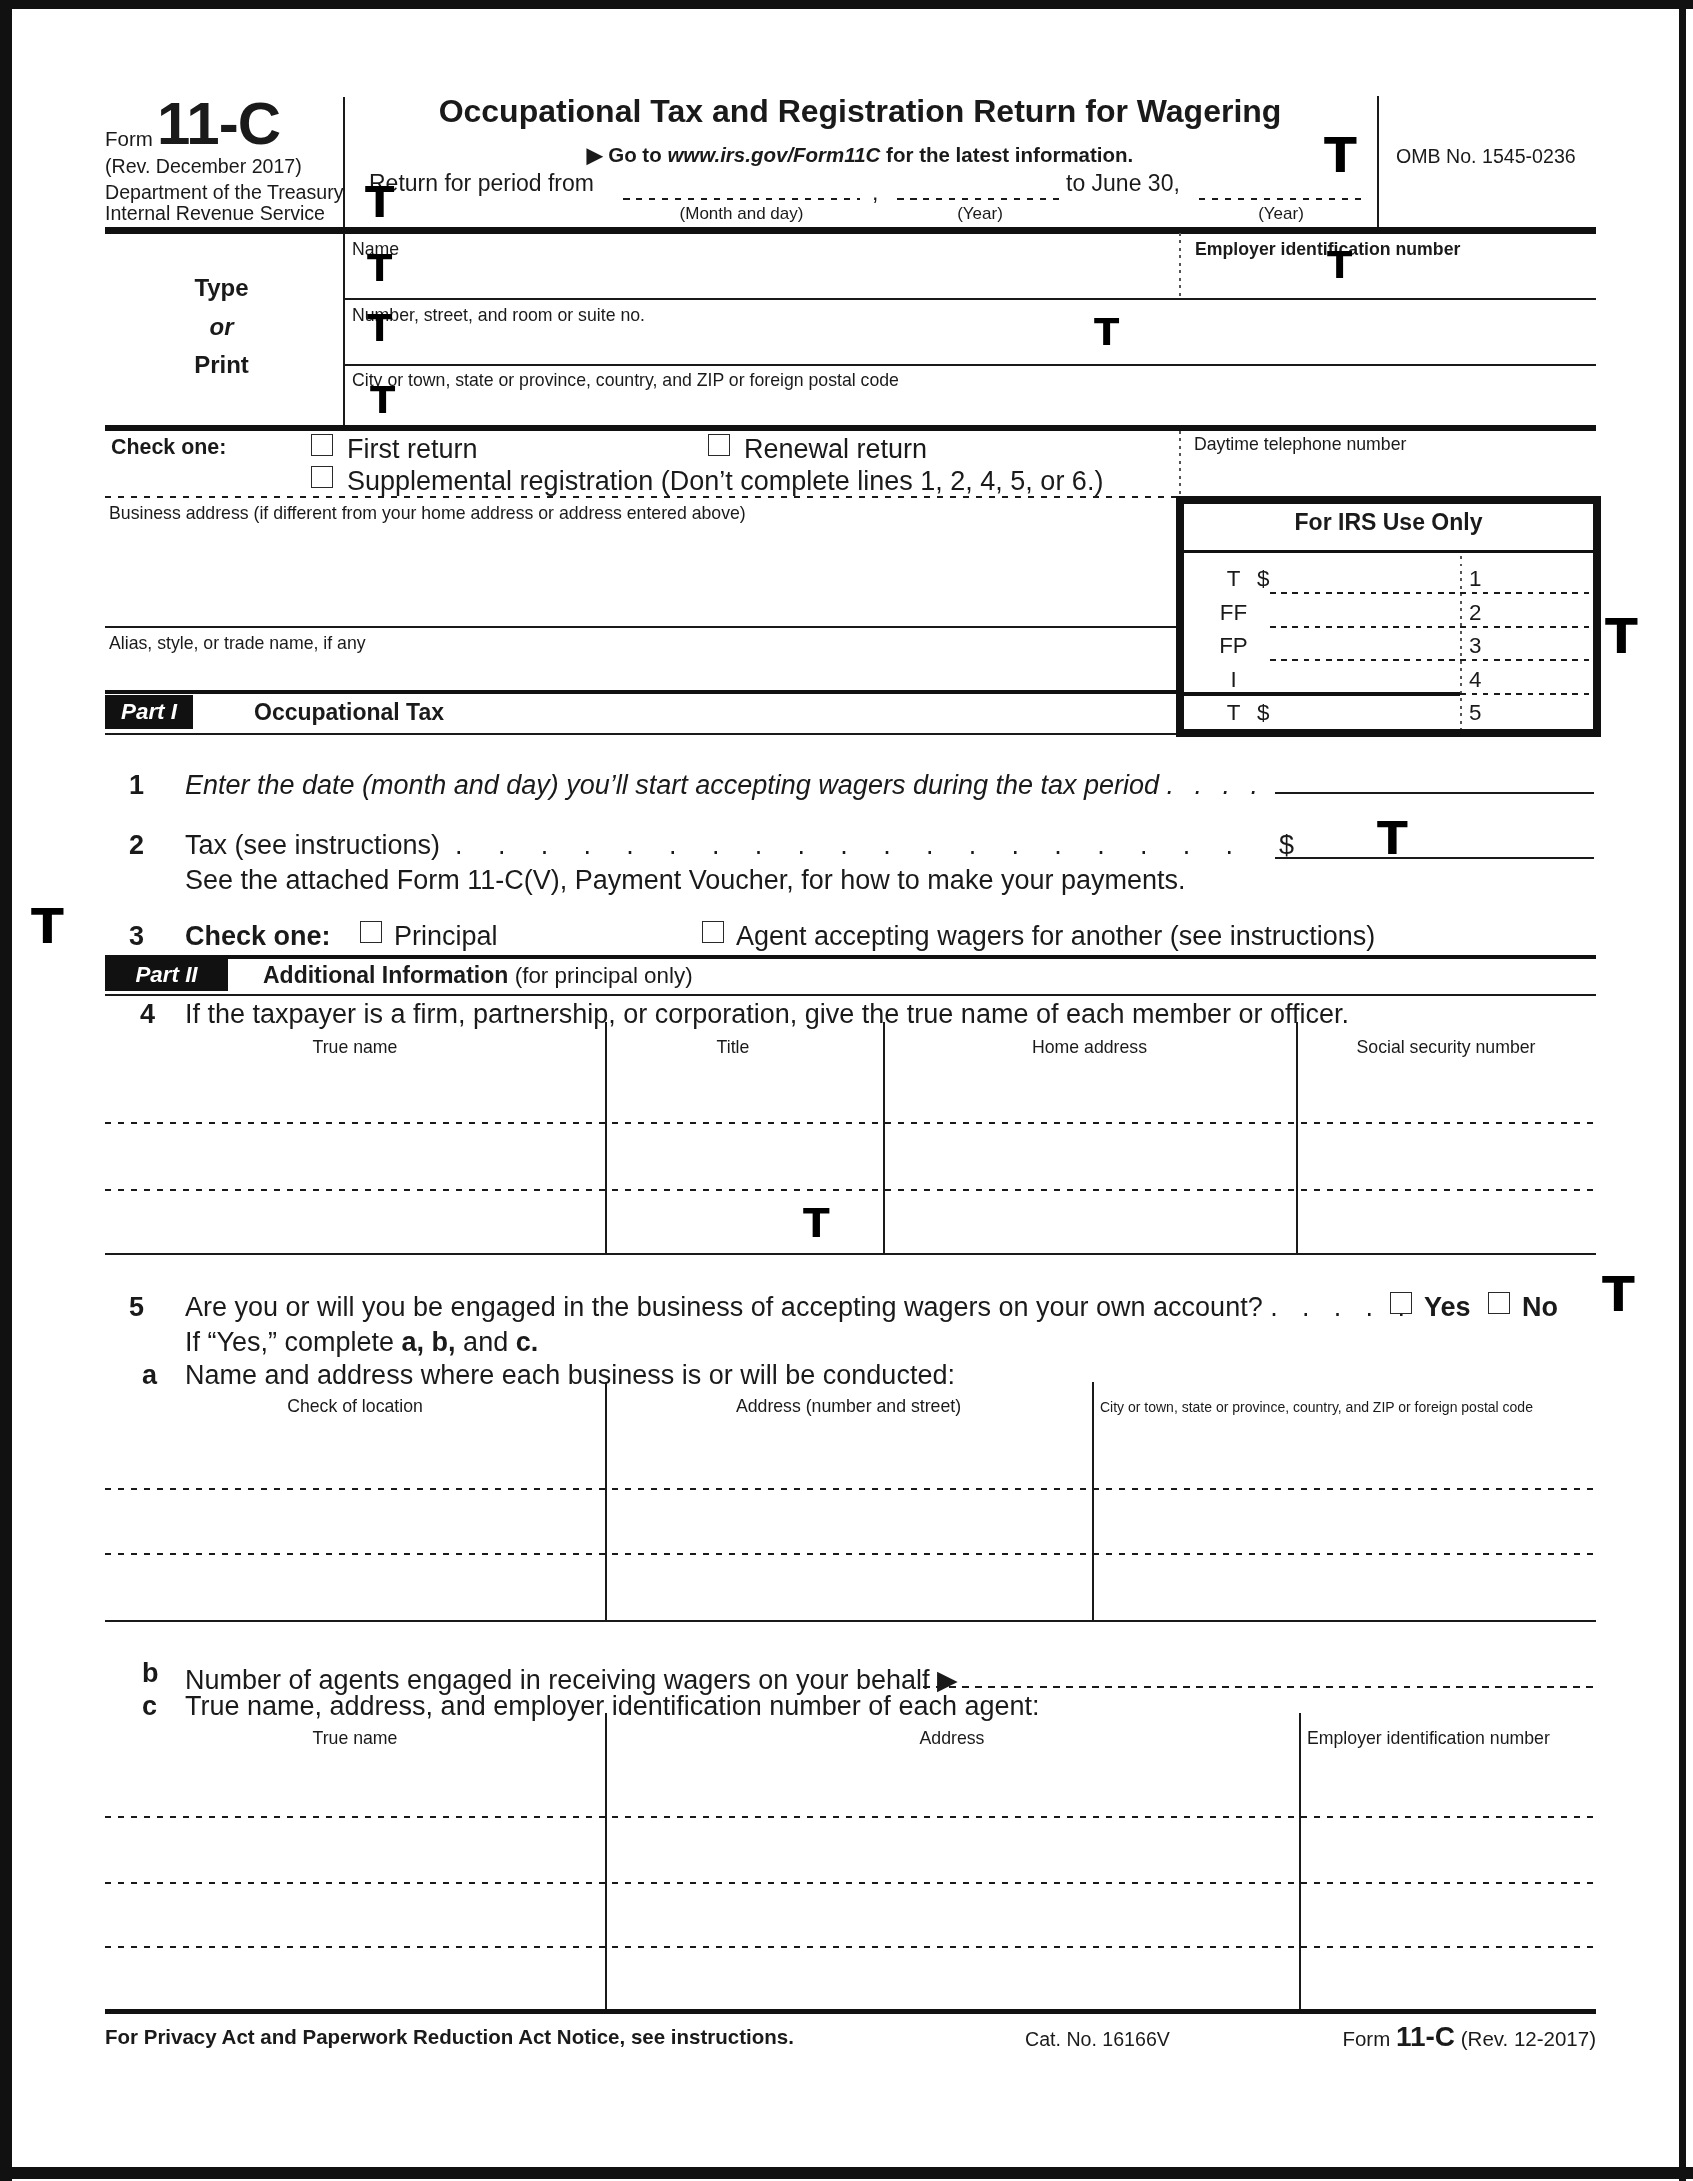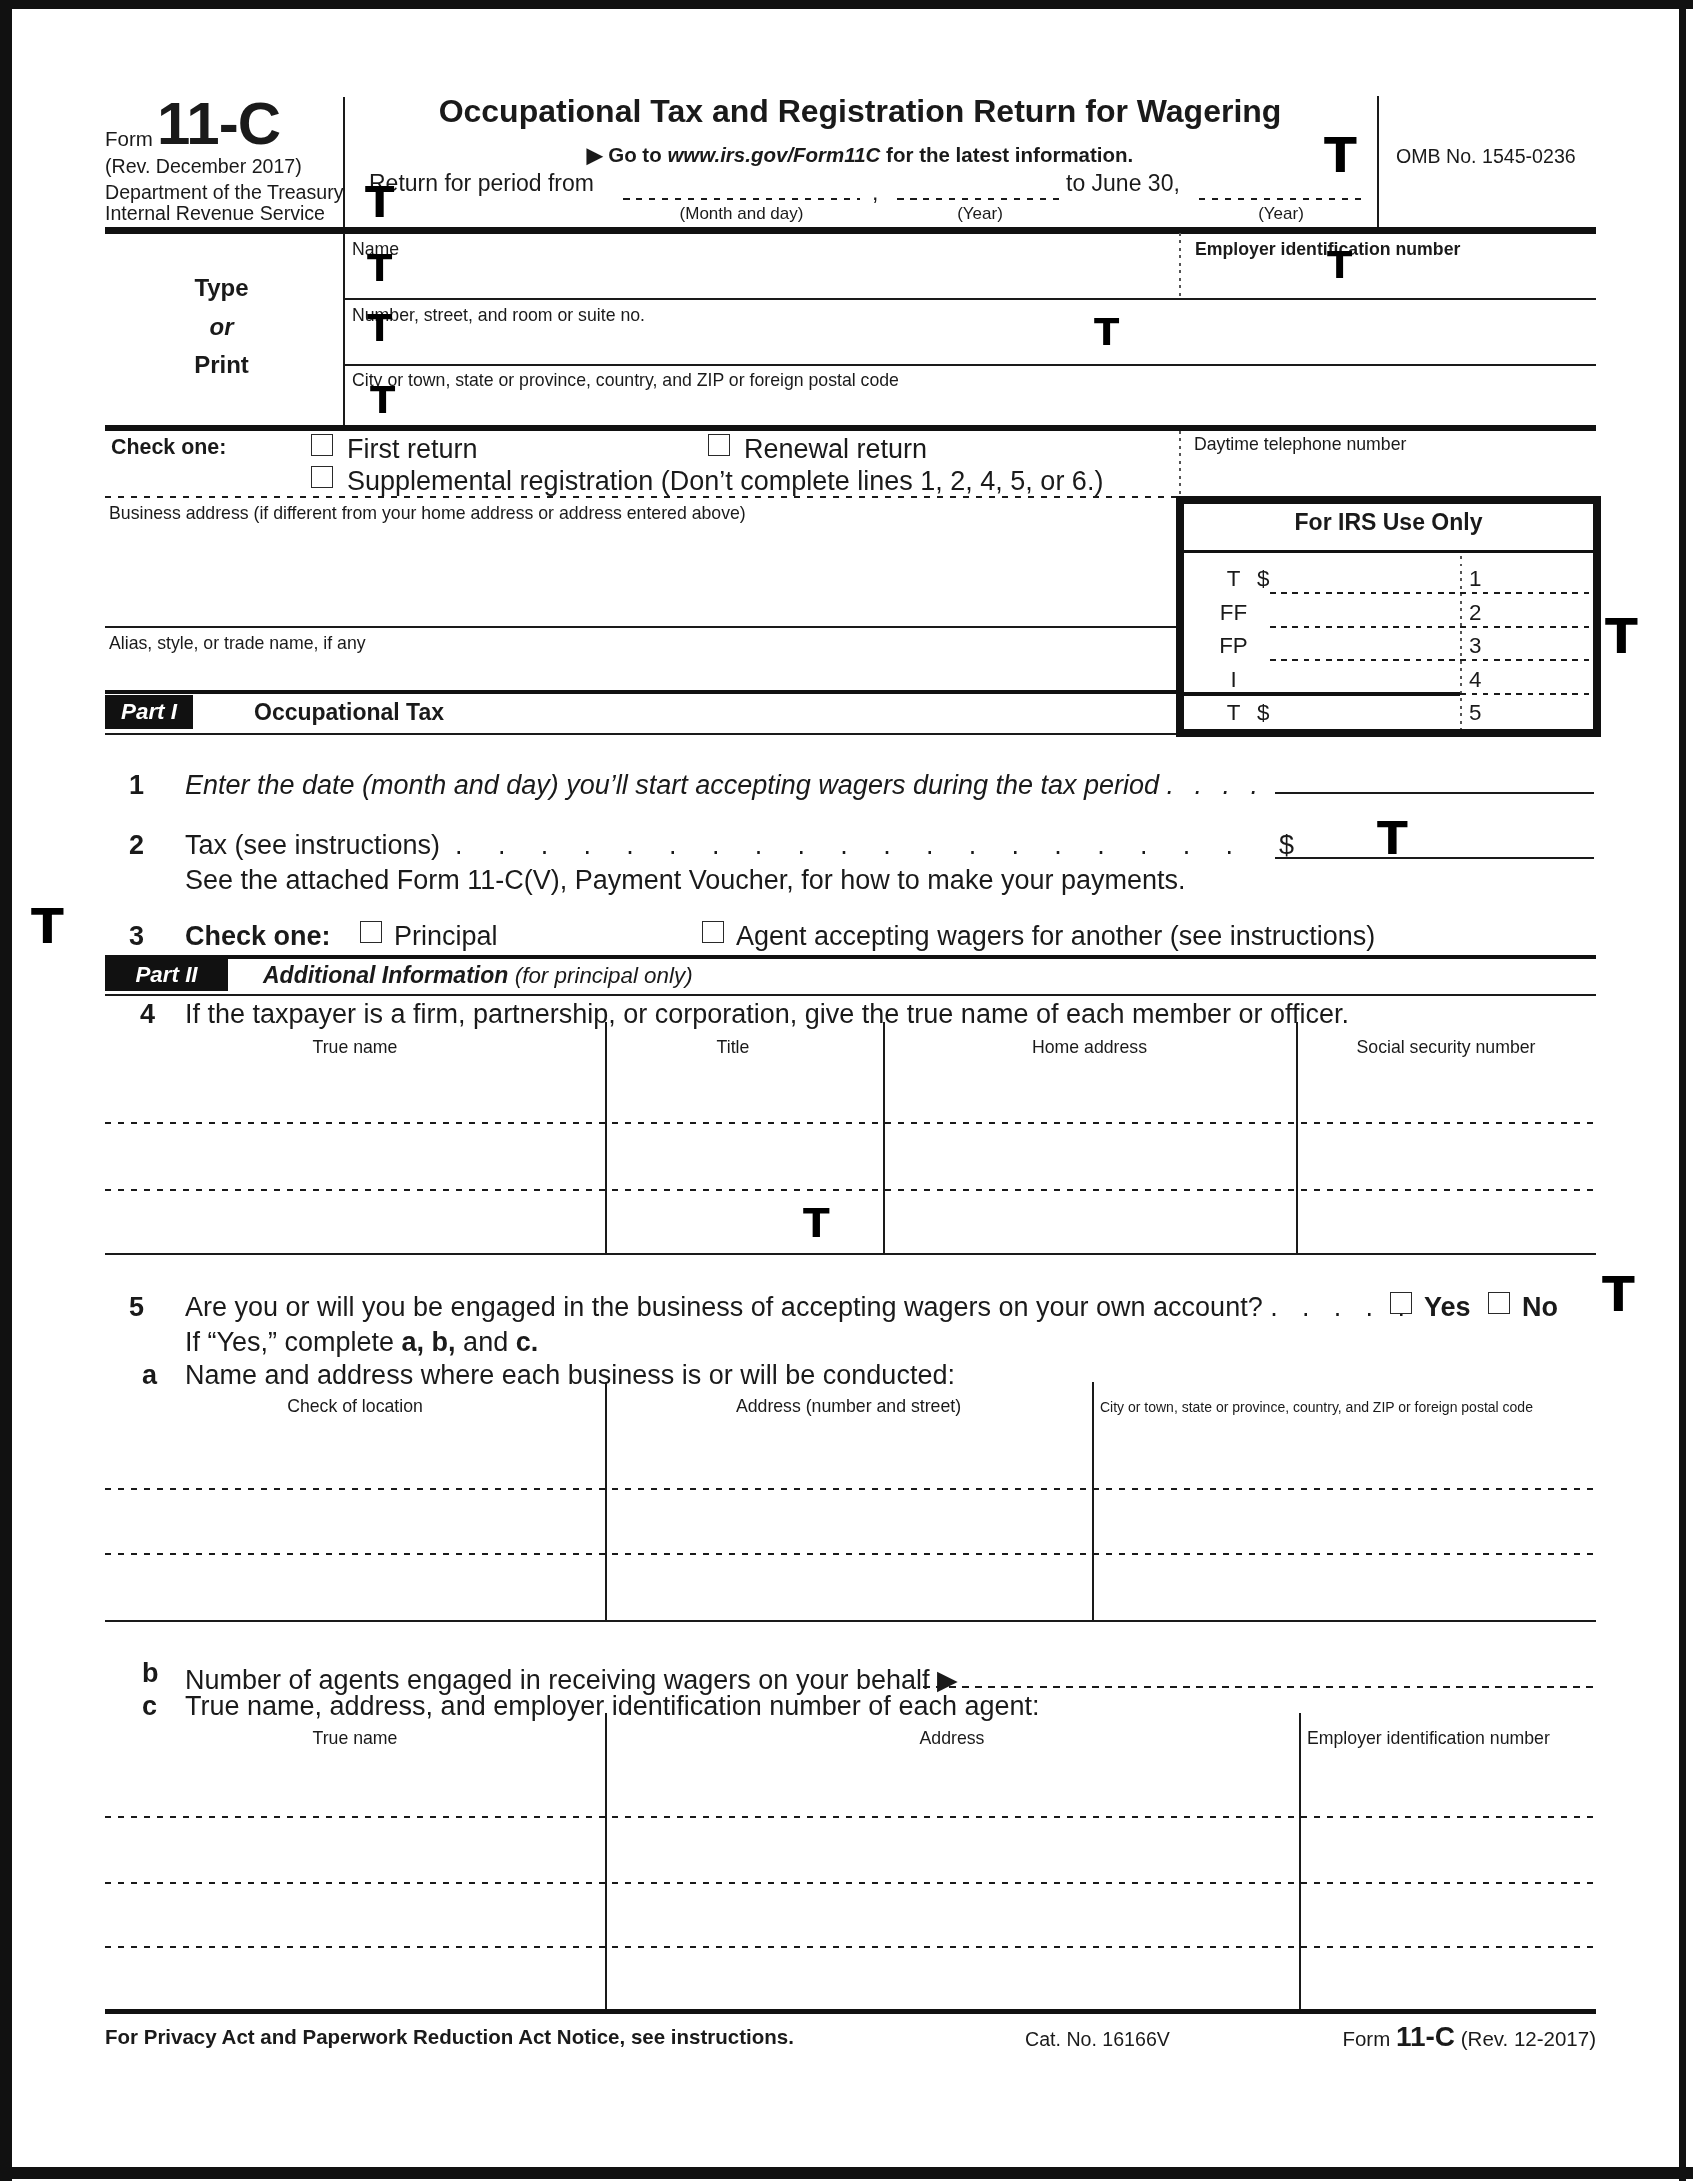--- a/index.html
+++ b/index.html
@@ -166,21 +166,21 @@
 
   <div class="abs b body-t" style="left:129px;top:921px;">3</div>
   <div class="abs b body-t" style="left:185px;top:921px;">Check one:</div>
   <div class="abs cb" style="left:360px;top:921px;"></div>
   <div class="abs body-t" style="left:394px;top:921px;">Principal</div>
   <div class="abs cb" style="left:702px;top:921px;"></div>
   <div class="abs body-t" style="left:736px;top:921px;">Agent accepting wagers for another (see instructions)</div>
 
   <div class="abs thick" style="left:105px;top:955px;width:1491px;height:3.7px;"></div>
   <div class="abs partbox" style="left:105px;top:959px;width:123px;height:32px;">Part II</div>
-  <div class="abs" style="left:263px;top:962px;font-size:23px;font-style:italic;">
+  <div class="abs" style="left:263px;top:962px;font-size:23px;">
     <span class="b">Additional Information</span>
     <span style="font-size:22.4px;">(for principal only)</span>
   </div>
   <div class="abs line" style="left:105px;top:994px;width:1491px;"></div>
 
   <div class="abs b body-t" style="left:140px;top:999px;">4</div>
   <div class="abs body-t" style="left:185px;top:999px;">If the taxpayer is a firm, partnership, or corporation, give the true name of each member or officer.</div>
 
   <div class="abs vline" style="left:605px;top:1022px;height:231px;"></div>
   <div class="abs vline" style="left:883px;top:1022px;height:231px;"></div>

